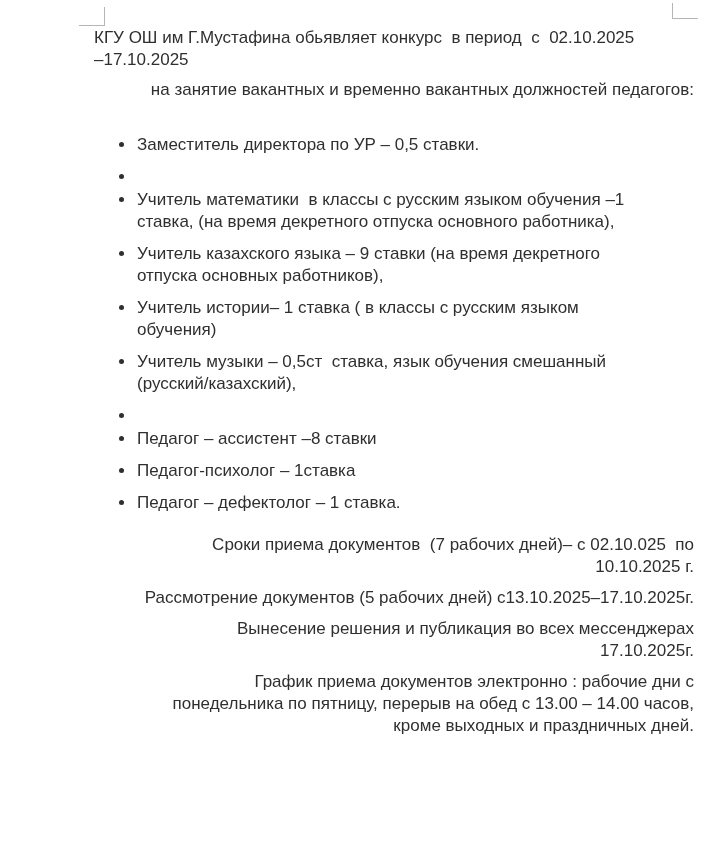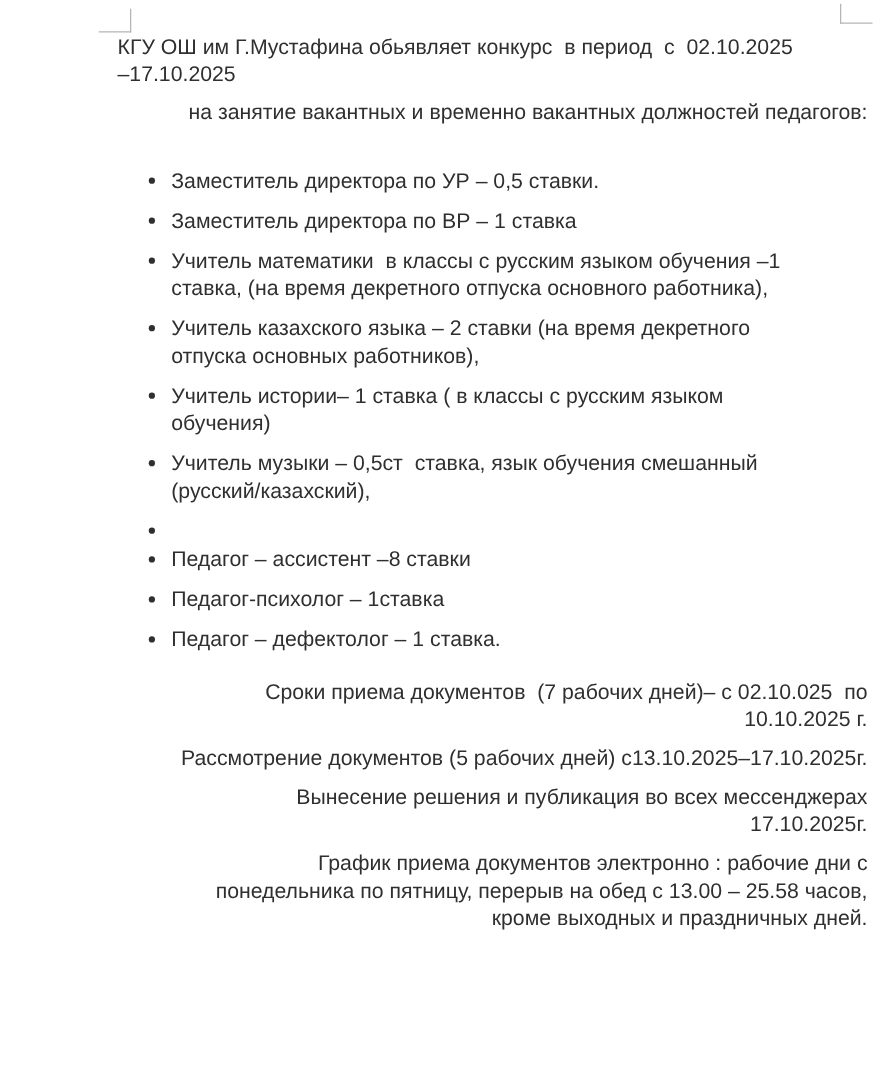--- a/index.html
+++ b/index.html
@@ -98,30 +98,29 @@
 
     <p class="doc-subtitle">на занятие вакантных и временно вакантных должностей педагогов:</p>
 
     <ul class="vacancy-list">
       <li>
         <span class="bullet-dot"></span>
         <span class="vacancy-text">Заместитель директора по УР – 0,5 ставки.</span>
       </li>
       <li>
         <span class="bullet-dot"></span>
-        <span class="vacancy-text">Заместитель директора по ВР – 1 ставка</span>
       </li>
       <li>
         <span class="bullet-dot"></span>
         <span class="vacancy-text">Учитель математики  в классы с русским языком обучения –1
 ставка, (на время декретного отпуска основного работника),</span>
       </li>
       <li>
         <span class="bullet-dot"></span>
-        <span class="vacancy-text">Учитель казахского языка – 2 ставки (на время декретного
+        <span class="vacancy-text">Учитель казахского языка – 9 ставки (на время декретного
 отпуска основных работников),</span>
       </li>
       <li>
         <span class="bullet-dot"></span>
         <span class="vacancy-text">Учитель истории– 1 ставка ( в классы с русским языком
 обучения)</span>
       </li>
       <li>
         <span class="bullet-dot"></span>
         <span class="vacancy-text">Учитель музыки – 0,5ст  ставка, язык обучения смешанный
@@ -144,18 +143,18 @@
       </li>
     </ul>
 
     <div class="footer-block">
       <p>Сроки приема документов  (7 рабочих дней)– с 02.10.025  по
 10.10.2025 г.</p>
       <p>Рассмотрение документов (5 рабочих дней) с13.10.2025–17.10.2025г.</p>
       <p>Вынесение решения и публикация во всех мессенджерах
 17.10.2025г.</p>
       <p>График приема документов электронно : рабочие дни с
-понедельника по пятницу, перерыв на обед с 13.00 – 25.58 часов,
+понедельника по пятницу, перерыв на обед с 13.00 – 14.00 часов,
 кроме выходных и праздничных дней.</p>
     </div>
 
   </div>
 </div>
 
 </body></html>

